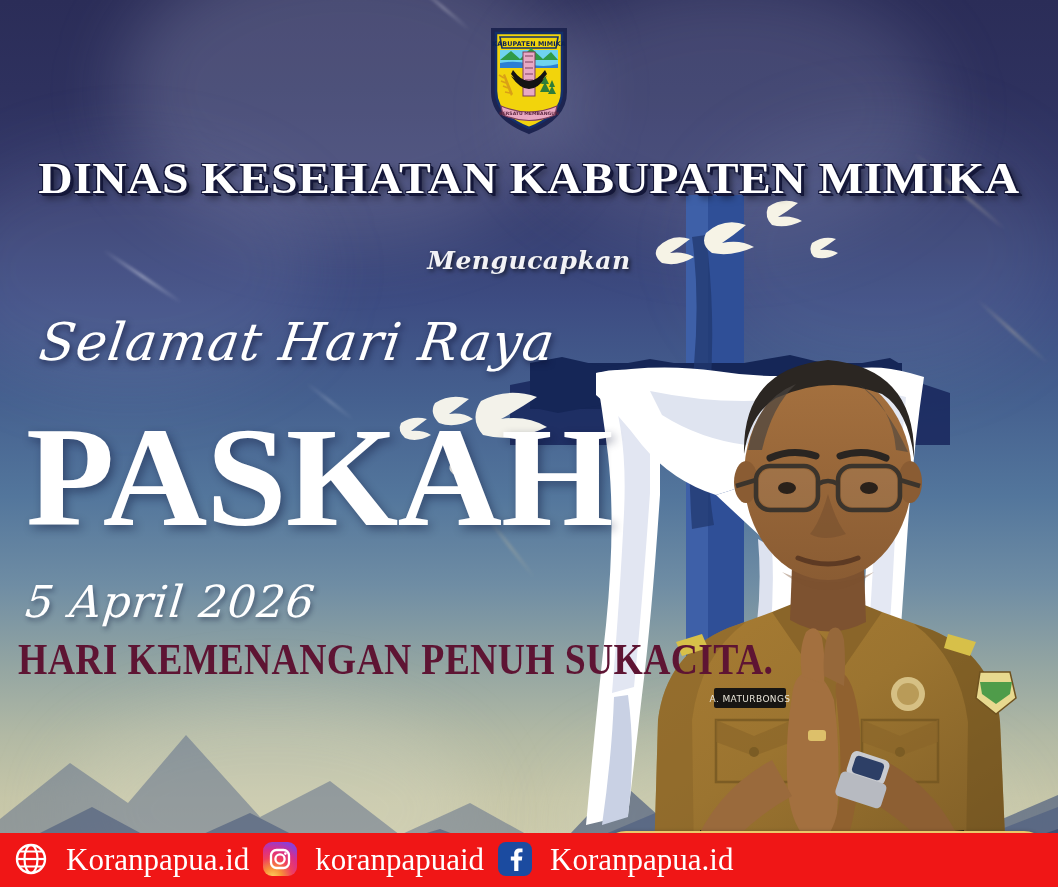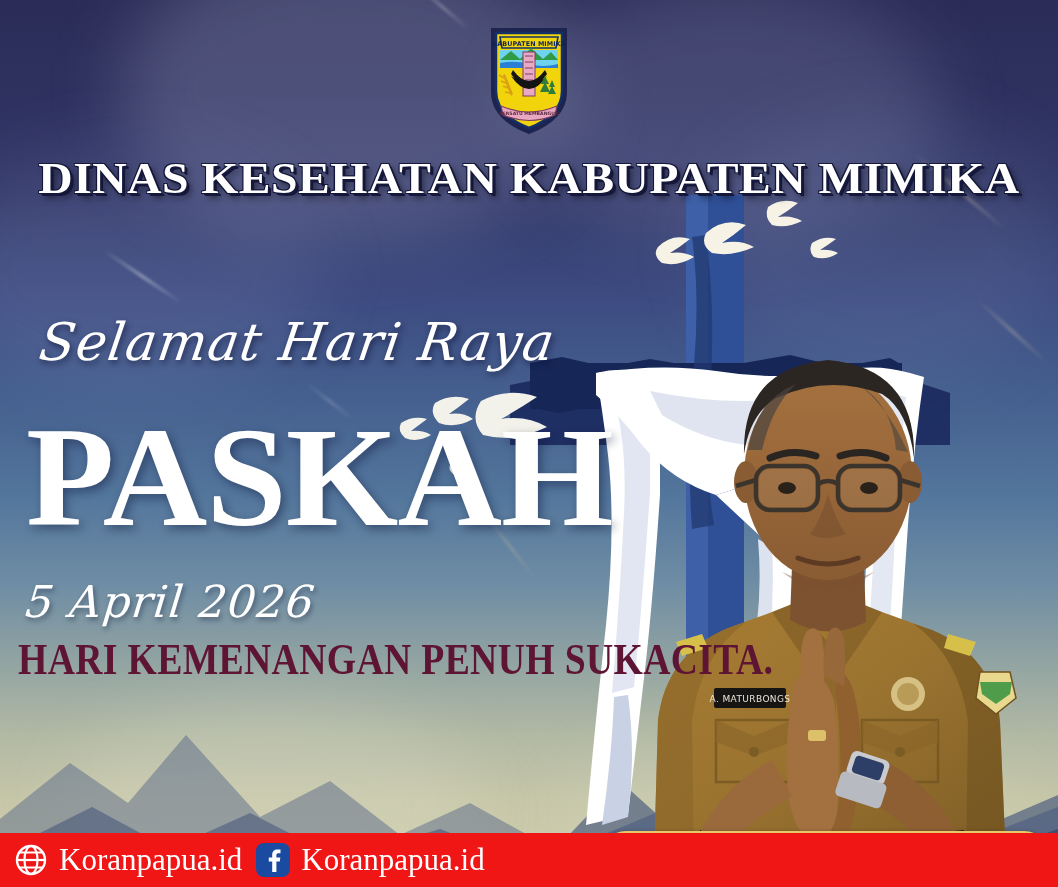--- a/index.html
+++ b/index.html
@@ -112,21 +112,21 @@
     text-shadow:1px 2px 4px rgba(40,50,60,.45);
   }
 
   
   .footer{
     position:absolute; left:0; bottom:0; width:1058px; height:54px;
     background:#f01616;
     display:flex; align-items:center;
   }
   .social{
-    display:flex; align-items:center; gap:11px; margin-left:14px;
+    display:flex; align-items:flex-start; gap:18px; margin-left:14px;
   }
   .social .lbl{
     font-family:"Liberation Serif", serif;
     font-size:31px; color:#ffffff; white-space:nowrap;
   }
   .ig-icon{
     width:34px; height:34px; border-radius:9px;
     background:radial-gradient(circle at 28% 105%, #fdd460 0%, #f8913a 22%, #ef3f5f 46%, #d82e89 66%, #8e3ed6 86%);
     display:flex; align-items:center; justify-content:center;
   }
@@ -346,20 +346,21 @@
         <path d="M58 60 L63 70 L53 70 Z"></path>
       <path d="M65 58 L68 65 L62 65 Z"></path>
         <path d="M65 64 L69 72 L61 72 Z"></path>
     </g>
 
     <path d="M14 84 Q42 96 70 84 L68 93 Q42 104 16 93 Z" fill="#e9a8c2" stroke="#7d3f5c" stroke-width="1.2"></path>
     <text x="42" y="93" text-anchor="middle" font-family="DejaVu Sans, sans-serif" font-size="4.6" font-weight="bold" fill="#5c2740">BERSATU MEMBANGUN</text>
   </svg>
 
   <div class="dept-title">DINAS KESEHATAN KABUPATEN MIMIKA</div>
+  <div class="mengucapkan">Mengucapkan</div>
   <div class="selamat">Selamat Hari Raya</div>
   <div class="paskah">PASKAH</div>
   <div class="date">5 April 2026</div>
   <div class="tagline">HARI KEMENANGAN PENUH SUKACITA.</div>
 
   <div class="nameplate">
     <div class="n1">GODFRIED MATURBONGS,AMK,SIP,MM.Kes</div>
     <div class="n2">Plt. KADIS KESEHATAN</div>
   </div>
 
@@ -369,20 +370,30 @@
       <svg width="34" height="34" viewBox="0 0 34 34">
         <circle cx="17" cy="17" r="14" fill="none" stroke="#ffffff" stroke-width="2.4"></circle>
         <ellipse cx="17" cy="17" rx="6.5" ry="14" fill="none" stroke="#ffffff" stroke-width="2.2"></ellipse>
         <line x1="3" y1="17" x2="31" y2="17" stroke="#ffffff" stroke-width="2.2"></line>
         <line x1="5.6" y1="9.5" x2="28.4" y2="9.5" stroke="#ffffff" stroke-width="2"></line>
         <line x1="5.6" y1="24.5" x2="28.4" y2="24.5" stroke="#ffffff" stroke-width="2"></line>
       </svg>
       <span class="lbl">Koranpapua.id</span>
     </div>
 
+    <div class="social">
+      <span class="ig-icon">
+        <svg width="24" height="24" viewBox="0 0 24 24">
+          <rect x="3" y="3" width="18" height="18" rx="5.5" fill="none" stroke="#ffffff" stroke-width="2.3"></rect>
+          <circle cx="12" cy="12" r="4.6" fill="none" stroke="#ffffff" stroke-width="2.3"></circle>
+          <circle cx="17.4" cy="6.6" r="1.3" fill="#ffffff"></circle>
+        </svg>
+      </span>
+      <span class="lbl">koranpapuaid</span>
+    </div>
 
     <div class="social">
       <span class="fb-icon">
         <svg width="22" height="24" viewBox="0 0 22 24">
           <path d="M14.4 24V13.6h3.4l.5-4h-3.9V7.1c0-1.15.32-1.94 1.98-1.94H18.5V1.6C18.14 1.55 16.88 1.44 15.4 1.44c-3.08 0-5.2 1.88-5.2 5.33V9.6H6.8v4h3.4V24z" fill="#ffffff"></path>
         </svg>
       </span>
       <span class="lbl">Koranpapua.id</span>
     </div>
 

